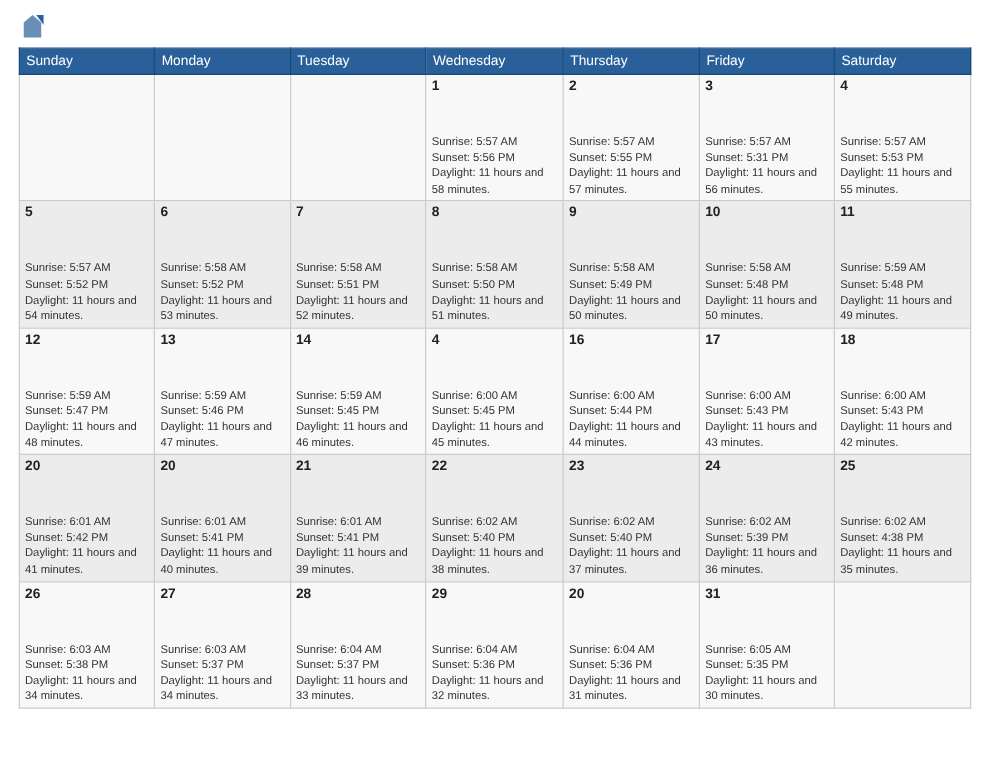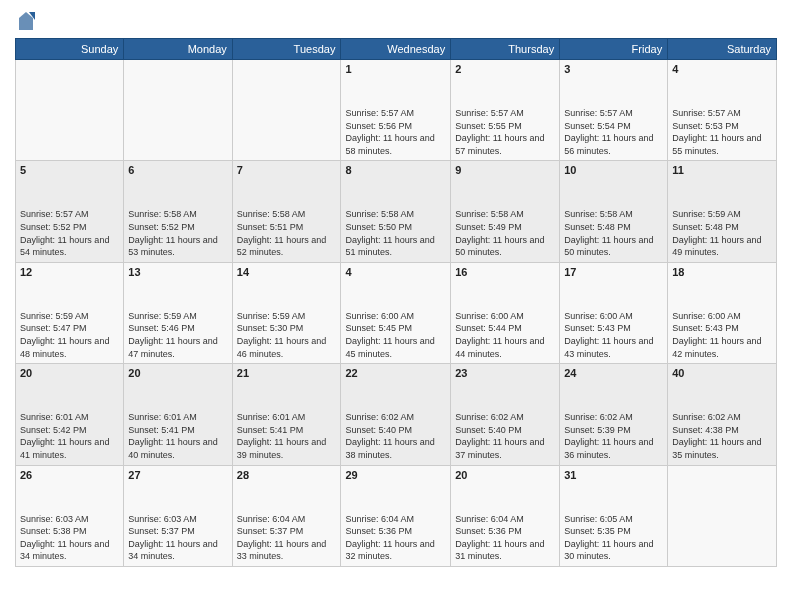--- a/index.html
+++ b/index.html
@@ -55,21 +55,21 @@
     }
     .calendar {
       width: 100%;
       border-collapse: collapse;
       font-size: 9.5px;
     }
     .calendar thead th {
       background-color: #2a6099;
       color: white;
       padding: 4px 5px;
-      text-align: right;
+      text-align: left;
       font-size: 11px;
       font-weight: normal;
       border: 1px solid #1a4a7a;
     }
     .calendar tbody td {
       border: 1px solid #ccc;
       vertical-align: top;
       padding: 3px 4px;
       width: 113px;
       height: 80px;
@@ -147,21 +147,21 @@
           <td>
             <span class="day-num">2</span>
             <div class="day-info">Sunrise: 5:57 AM
 Sunset: 5:55 PM
 Daylight: 11 hours
 and 57 minutes.</div>
           </td>
           <td>
             <span class="day-num">3</span>
             <div class="day-info">Sunrise: 5:57 AM
-Sunset: 5:54 PM
+Sunset: 5:31 PM
 Daylight: 11 hours
 and 56 minutes.</div>
           </td>
           <td>
             <span class="day-num">4</span>
             <div class="day-info">Sunrise: 5:57 AM
 Sunset: 5:53 PM
 Daylight: 11 hours
 and 55 minutes.</div>
           </td>
@@ -228,21 +228,21 @@
           <td>
             <span class="day-num">13</span>
             <div class="day-info">Sunrise: 5:59 AM
 Sunset: 5:46 PM
 Daylight: 11 hours
 and 47 minutes.</div>
           </td>
           <td>
             <span class="day-num">14</span>
             <div class="day-info">Sunrise: 5:59 AM
-Sunset: 5:30 PM
+Sunset: 5:45 PM
 Daylight: 11 hours
 and 46 minutes.</div>
           </td>
           <td>
             <span class="day-num">4</span>
             <div class="day-info">Sunrise: 6:00 AM
 Sunset: 5:45 PM
 Daylight: 11 hours
 and 45 minutes.</div>
           </td>
@@ -305,21 +305,21 @@
 and 37 minutes.</div>
           </td>
           <td>
             <span class="day-num">24</span>
             <div class="day-info">Sunrise: 6:02 AM
 Sunset: 5:39 PM
 Daylight: 11 hours
 and 36 minutes.</div>
           </td>
           <td>
-            <span class="day-num">40</span>
+            <span class="day-num">25</span>
             <div class="day-info">Sunrise: 6:02 AM
 Sunset: 4:38 PM
 Daylight: 11 hours
 and 35 minutes.</div>
           </td>
         </tr>
         <tr>
           <td>
             <span class="day-num">26</span>
             <div class="day-info">Sunrise: 6:03 AM

